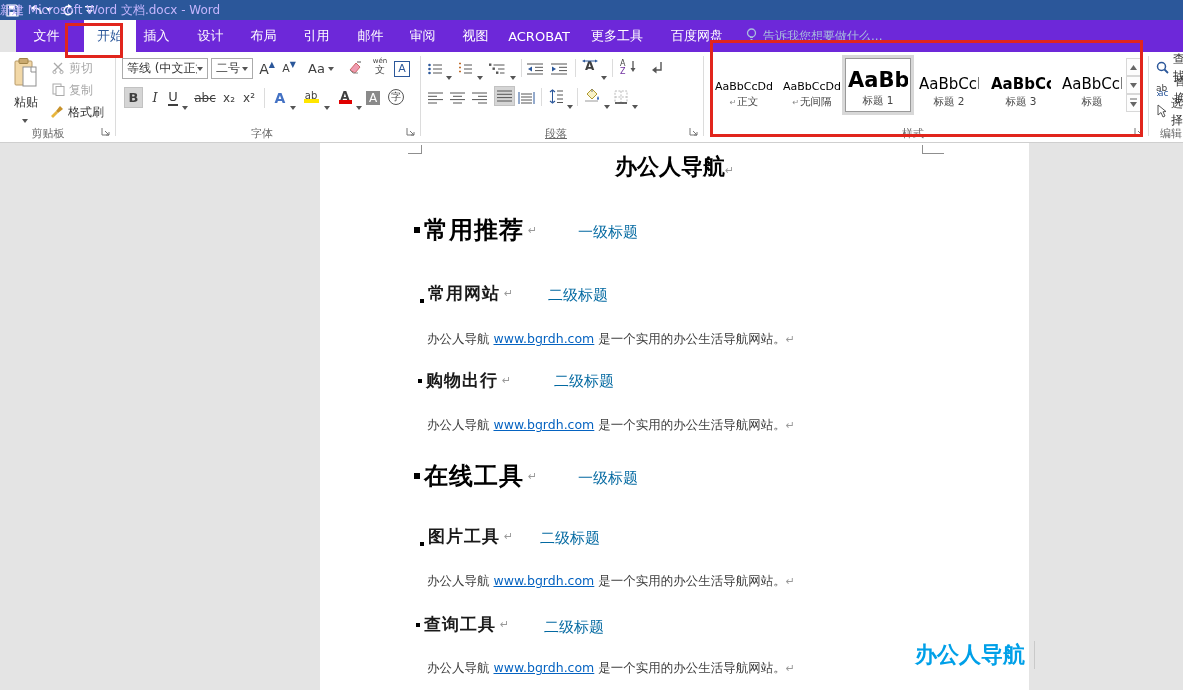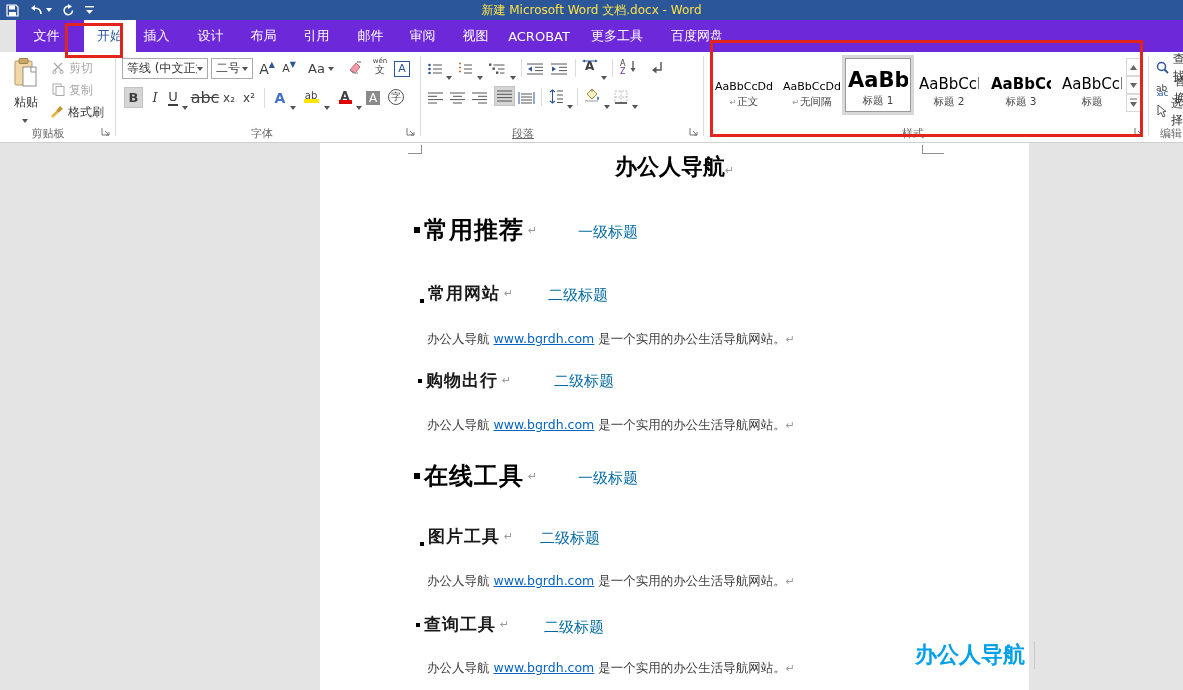--- a/index.html
+++ b/index.html
@@ -4,21 +4,21 @@
 <style>
   * { margin:0; padding:0; box-sizing:border-box; }
   html,body { width:1183px; height:690px; overflow:hidden; }
   body { font-family:"DejaVu Sans","Liberation Sans",sans-serif; }
   #app { position:relative; width:1183px; height:690px; background:#e4e4e4; overflow:hidden; }
 
   
   .titlebar { position:absolute; left:0; top:0; width:1183px; height:20px; background:#2b579a; color:#fff; }
   .qat { position:absolute; left:6px; top:1px; display:flex; align-items:center; gap:10px; height:18px; }
   .qat .qbtn { display:flex; align-items:center; gap:2px; }
-  .title-text { position:absolute; left:0; right:0; top:2px; text-align:center; font-size:12px; color:#fde047; }
+  .title-text { position:absolute; left:0; right:0; top:2px; font-size:12px; color:#c4b5fd; }
 
   
   .tabrow { position:absolute; left:16px; top:20px; width:1183px; height:32px; background:#6d28d9; }
   .tab { position:absolute; top:0; height:32px; display:flex; align-items:center; justify-content:center;
          color:#fff; font-size:13px; cursor:default; }
   .tab.selected { background:#fff; color:#2b579a; }
   .tellme { position:absolute; top:0; height:32px; display:flex; align-items:center; gap:6px;
             color:#a9bedd; font-size:12px; }
 
   
@@ -126,20 +126,29 @@
     <div class="tab" style="left:122px; width:37px;">插入</div>
     <div class="tab" style="left:176px; width:37px;">设计</div>
     <div class="tab" style="left:229px; width:37px;">布局</div>
     <div class="tab" style="left:282px; width:37px;">引用</div>
     <div class="tab" style="left:336px; width:37px;">邮件</div>
     <div class="tab" style="left:388px; width:37px;">审阅</div>
     <div class="tab" style="left:441px; width:37px;">视图</div>
     <div class="tab" style="left:492px; width:62px;">ACROBAT</div>
     <div class="tab" style="left:570px; width:62px;">更多工具</div>
     <div class="tab" style="left:650px; width:62px;">百度网盘</div>
+    <div class="tellme" style="left:730px; width:180px;">
+      <span>
+        <svg width="11" height="14" viewBox="0 0 11 14">
+            <circle cx="5.5" cy="5" r="4" fill="none" stroke="#a9bedd" stroke-width="1.3"></circle>
+            <path d="M4 9.5h3M4.5 11.5h2" stroke="#a9bedd" stroke-width="1.2"></path>
+          </svg>
+      </span>
+      <span>告诉我您想要做什么...</span>
+    </div>
   </div>
 
   <div class="ribbon">
 
     <div>
       <div class="iconbtn" style="left:8px; top:4px; width:36px; height:34px;">
         <svg width="26" height="30" viewBox="0 0 26 30">
           <rect x="2" y="3" width="17" height="24" rx="1" fill="#f2d8a7" stroke="#b89a68"></rect>
           <rect x="6" y="0.5" width="9" height="5" rx="1" fill="#c9a96e" stroke="#a08347"></rect>
           <rect x="10" y="9" width="13" height="19" fill="#fff" stroke="#8f8f8f"></rect>
@@ -229,21 +238,21 @@
         <span class="lb" style="font-weight:bold;">B</span>
       </div>
       <div class="iconbtn" style="left:147px; top:35px; width:16px;">
         <span class="lb" style="font-style:italic; font-family:'DejaVu Serif',serif;">I</span>
       </div>
       <div class="iconbtn" style="left:165px; top:35px; width:16px;">
         <span class="lb u-line">U</span>
       </div>
       <div style="position:absolute; left:182px; top:43px;"><span class="caret"></span></div>
       <div class="iconbtn" style="left:192px; top:35px; width:26px;">
-        <span class="lb" style="text-decoration:line-through; font-size:16px;">abc</span>
+        <span class="lb" style="text-decoration:line-through; font-size:12px;">abc</span>
       </div>
       <div class="iconbtn" style="left:220px; top:35px; width:18px;">
         <span class="lb" style="font-size:12px;">x₂</span>
       </div>
       <div class="iconbtn" style="left:240px; top:35px; width:18px;">
         <span class="lb" style="font-size:12px;">x²</span>
       </div>
       <div class="vsep" style="left:264px; top:36px; height:20px;"></div>
       <div class="iconbtn" style="left:270px; top:35px; width:20px;">
         <span class="effects-a">A</span>
@@ -387,21 +396,21 @@
       <div style="position:absolute; left:604px; top:42px;"><span class="caret"></span></div>
       <div class="iconbtn" style="left:614px; top:34px;">
         <svg width="14" height="14" viewBox="0 0 14 14">
             <path d="M1 1 h12 v12 h-12 Z" fill="none" stroke="#bbb" stroke-dasharray="2 1.4"></path>
             <path d="M1 7 h12 M7 1 v12" stroke="#bbb" stroke-dasharray="2 1.4"></path>
             <path d="M1 13 h12" stroke="#444" stroke-width="1.6"></path>
           </svg>
       </div>
       <div style="position:absolute; left:632px; top:42px;"><span class="caret"></span></div>
 
-      <div class="grp-label" style="left:495px; width:56px;text-decoration:underline;">段落</div>
+      <div class="grp-label" style="left:528px; width:56px;text-decoration:underline;">段落</div>
       <div class="launcher" style="left:689px;">
         <svg width="9" height="9" viewBox="0 0 9 9">
             <path d="M1 1 v7 h7" fill="none" stroke="#777"></path>
             <path d="M4 4 l4 4 M8 5 v3 h-3" fill="none" stroke="#777"></path>
           </svg>
       </div>
     </div>
     <div class="vsep" style="left:703px;"></div>
 
     <div>

